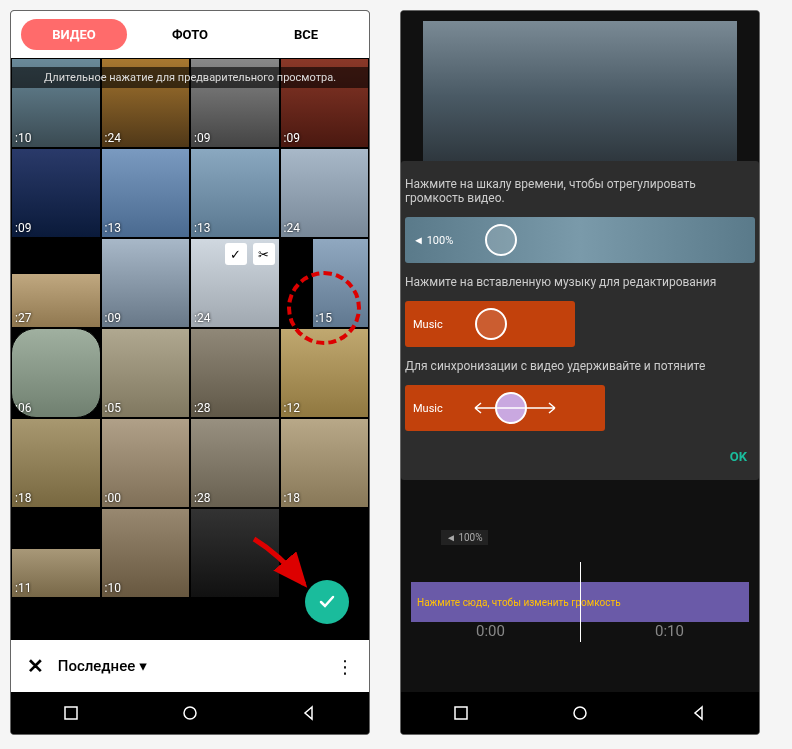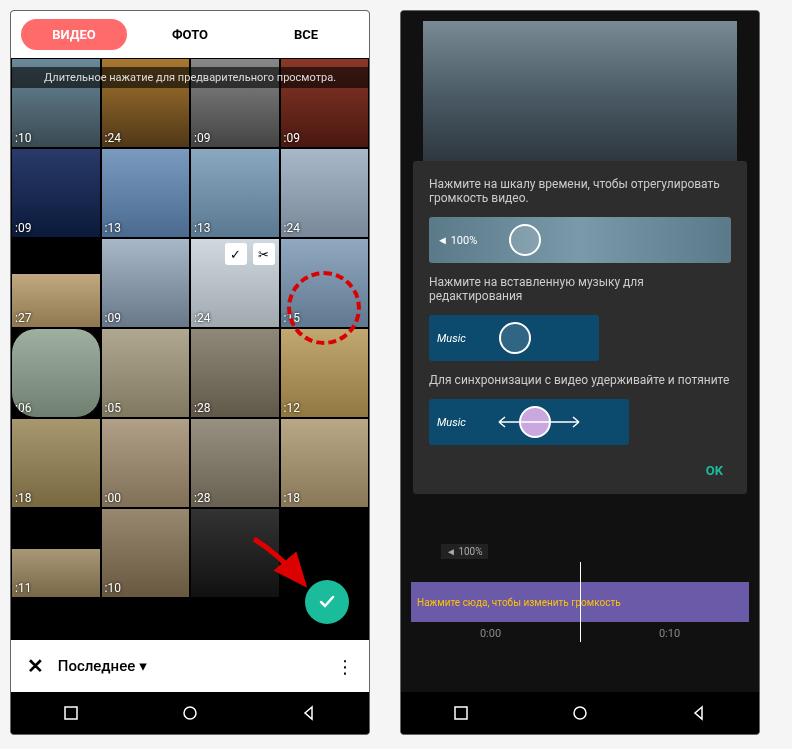--- a/index.html
+++ b/index.html
@@ -136,41 +136,41 @@
     display: flex;
     flex-direction: column;
   }
   .preview {
     height: 150px;
     margin: 10px 22px 0;
     background: linear-gradient(#7a8a95, #4a5a65 50%, #2a3238);
     position: relative;
   }
   .dialog {
-    margin: 0 12px;
+    margin: 0 0;
     background: #2d2d2d;
     border-radius: 3px;
-    padding: 16px 16px 10px;
+    padding: 16px 4px 10px;
     color: #ccc;
     font-size: 12px;
     display: flex;
     flex-direction: column;
     gap: 12px;
     position: relative;
     top: -10px;
   }
   .strip {
     height: 46px;
     border-radius: 3px;
     position: relative;
     display: flex;
     align-items: center;
   }
   .strip.video { background: linear-gradient(90deg,#5a7a8a,#7a9aaa,#5a7a8a); }
-  .strip.music { background: #0c4a6e; font-style: italic; }
+  .strip.music { background: #c2410c; }
   .strip .label {
     font-size: 11px; color: #fff;
     position: absolute; left: 8px;
   }
   .strip .knob {
     width: 32px; height: 32px;
     border: 2px solid #fff;
     border-radius: 50%;
     background: rgba(255,255,255,.15);
     position: absolute;
@@ -204,21 +204,21 @@
     color: #ffc107;
     font-size: 10px;
     display: flex; align-items: center;
     padding: 0 6px;
     overflow: hidden;
   }
   .time-stamps {
     position: absolute;
     bottom: 52px; left: 0; right: 0;
     display: flex; justify-content: space-around;
-    color: #888; font-size: 11px;
+    color: #888; font-size: 15px;
   }
   .playhead {
     position: absolute; bottom: 50px; left: 50%;
     width: 1px; height: 80px; background: #fff;
   }
 </style>
 </head>
 <body>
 
 <div class="phone">
@@ -259,21 +259,21 @@
       <div class="cell" style="background: linear-gradient(rgb(168, 184, 200), rgb(104, 120, 136));">
         <span class="dur">:09</span>
       </div>
       <div class="cell" style="background: linear-gradient(rgb(208, 216, 224), rgb(160, 168, 176));">
         <span class="dur">:24</span>
         <div class="inline-icons">
           <span>✓</span>
           <span>✂</span>
         </div>
       </div>
-      <div class="cell" style="background: linear-gradient(rgb(144, 168, 192), rgb(96, 120, 144));">
+      <div class="cell" style="background: linear-gradient(rgb(144, 168, 192), rgb(96, 120, 144)); margin-left: 32px;">
         <span class="dur">:15</span>
       </div>
       <div class="cell" style="background: linear-gradient(rgb(160, 176, 160), rgb(112, 128, 112)); border-radius: 25px;">
         <span class="dur">:06</span>
       </div>
       <div class="cell" style="background: linear-gradient(rgb(176, 168, 144), rgb(128, 120, 96));">
         <span class="dur">:05</span>
       </div>
       <div class="cell" style="background: linear-gradient(rgb(144, 136, 120), rgb(96, 88, 72));">
         <span class="dur">:28</span>

